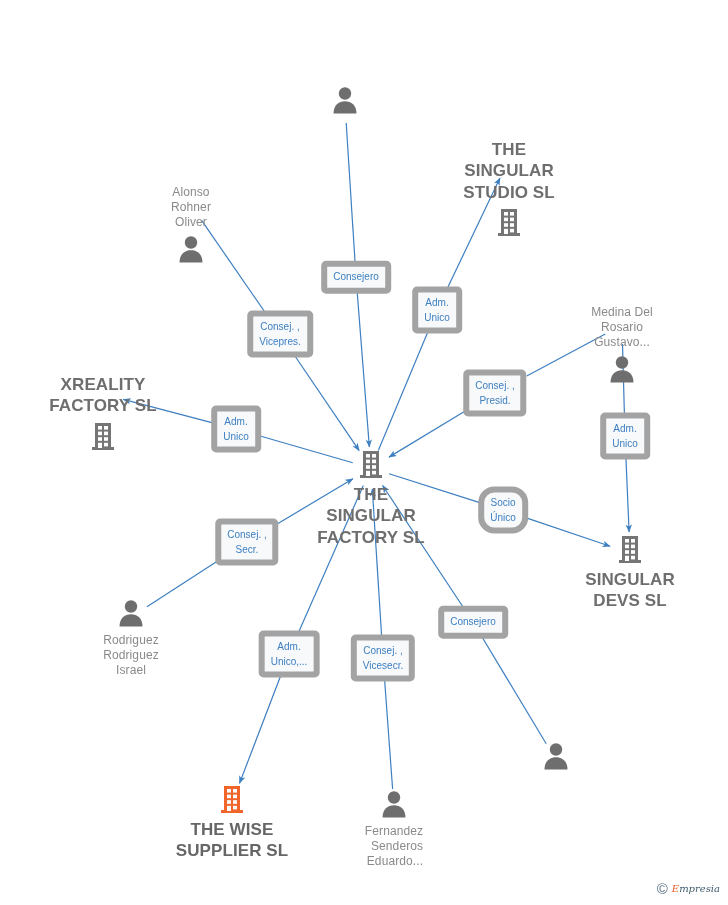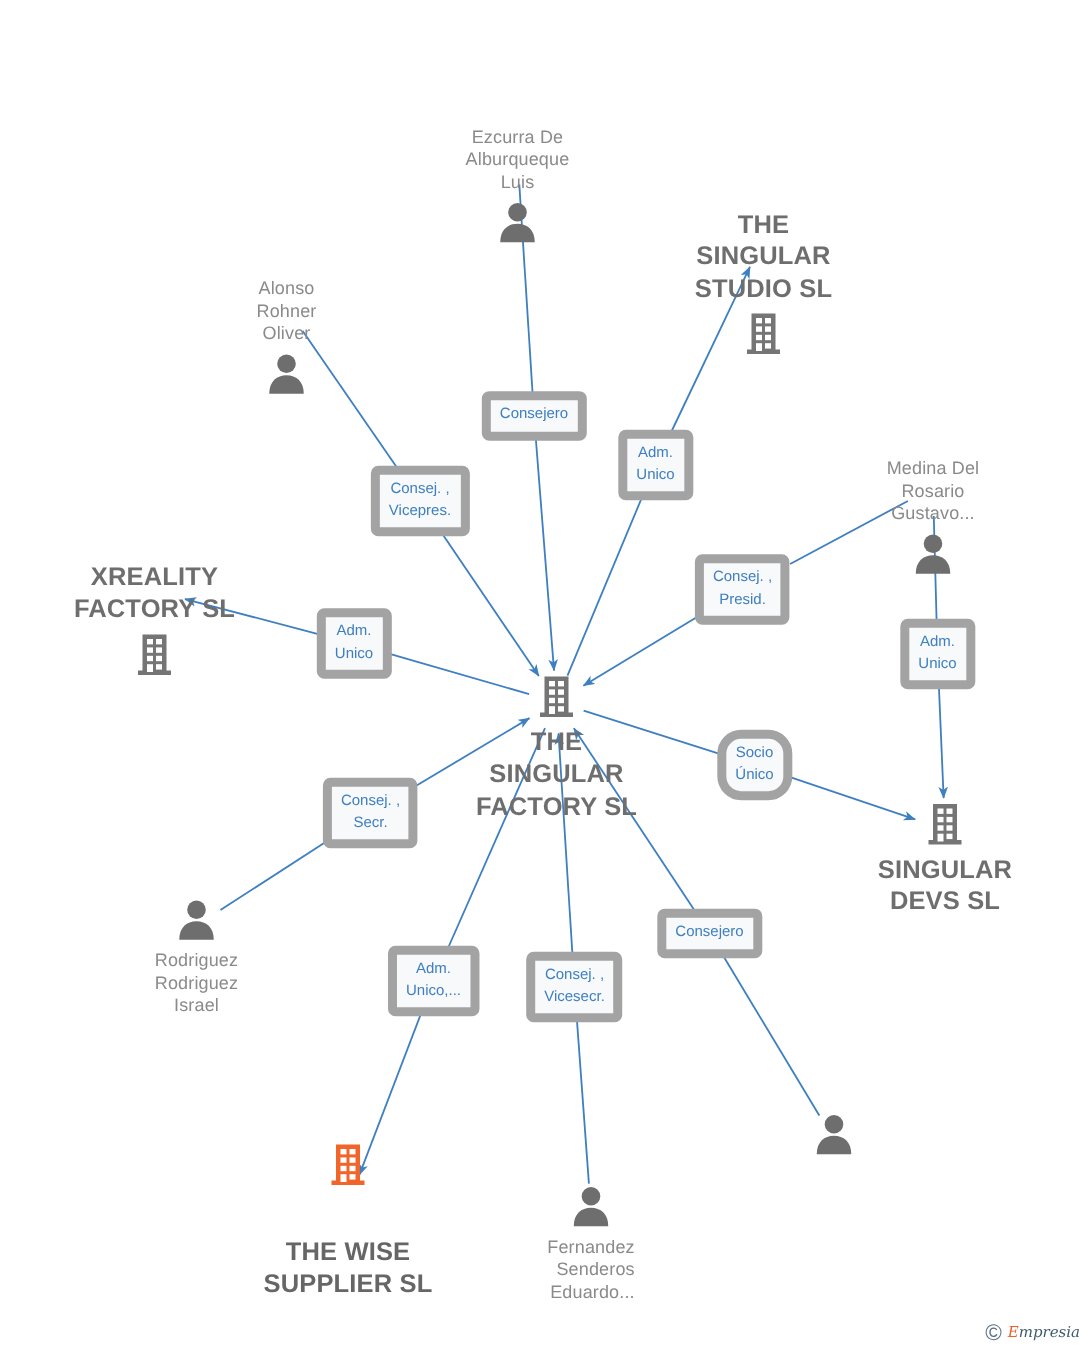--- a/index.html
+++ b/index.html
@@ -141,23 +141,20 @@
         <line x1="381.9263157894737" y1="641" x2="372.3236783935574" y2="488.9582412313254" marker-end="url(#arrowhead)"></line>
       </g>
   </svg>
 
   <div id="nodes-layer">
       <div class="node person label-above" style="left: 345px; top: 84px;">
         <span class="icon-wrap"><svg width="32" height="32" viewBox="0 0 32 32">
             <circle cx="16" cy="9.5" r="6.2" fill="#6e6e6e"></circle>
             <path d="M4.5 29.5 C4.5 21.2 9.6 17.2 16 17.2 C22.4 17.2 27.5 21.2 27.5 29.5 Z" fill="#6e6e6e"></path>
           </svg></span>
-        <span class="node-label">Ezcurra De
-Alburqueque
-Luis</span>
       </div>
       <div class="node company label-above" style="left: 509px; top: 139px;">
         <span class="icon-wrap"><svg width="32" height="32" viewBox="0 0 32 32">
             <rect x="8" y="3" width="16" height="25" fill="#757575"></rect>
             <rect x="5" y="27" width="22" height="3" fill="#757575"></rect>
             <rect x="11" y="6" width="4" height="3.6" fill="#fff"></rect>
             <rect x="17" y="6" width="4" height="3.6" fill="#fff"></rect>
             <rect x="11" y="11.6" width="4" height="3.6" fill="#fff"></rect>
             <rect x="17" y="11.6" width="4" height="3.6" fill="#fff"></rect>
             <rect x="11" y="17.2" width="4" height="3.6" fill="#fff"></rect>
@@ -244,21 +241,21 @@
         <span class="node-label">Rodriguez
 Rodriguez
 Israel</span>
       </div>
       <div class="node person label-below" style="left: 556px; top: 740px;">
         <span class="icon-wrap"><svg width="32" height="32" viewBox="0 0 32 32">
             <circle cx="16" cy="9.5" r="6.2" fill="#6e6e6e"></circle>
             <path d="M4.5 29.5 C4.5 21.2 9.6 17.2 16 17.2 C22.4 17.2 27.5 21.2 27.5 29.5 Z" fill="#6e6e6e"></path>
           </svg></span>
       </div>
-      <div class="node company focus label-below" style="left: 232px; top: 760px; gap: 28px;">
+      <div class="node company focus label-below" style="left: 232px; top: 783px;">
         <span class="icon-wrap"><svg width="32" height="32" viewBox="0 0 32 32">
             <rect x="8" y="3" width="16" height="25" fill="#f2652a"></rect>
             <rect x="5" y="27" width="22" height="3" fill="#f2652a"></rect>
             <rect x="11" y="6" width="4" height="3.6" fill="#fff"></rect>
             <rect x="17" y="6" width="4" height="3.6" fill="#fff"></rect>
             <rect x="11" y="11.6" width="4" height="3.6" fill="#fff"></rect>
             <rect x="17" y="11.6" width="4" height="3.6" fill="#fff"></rect>
             <rect x="11" y="17.2" width="4" height="3.6" fill="#fff"></rect>
             <rect x="17" y="17.2" width="4" height="3.6" fill="#fff"></rect>
             <rect x="11" y="22.8" width="4" height="5.2" fill="#fff"></rect>

